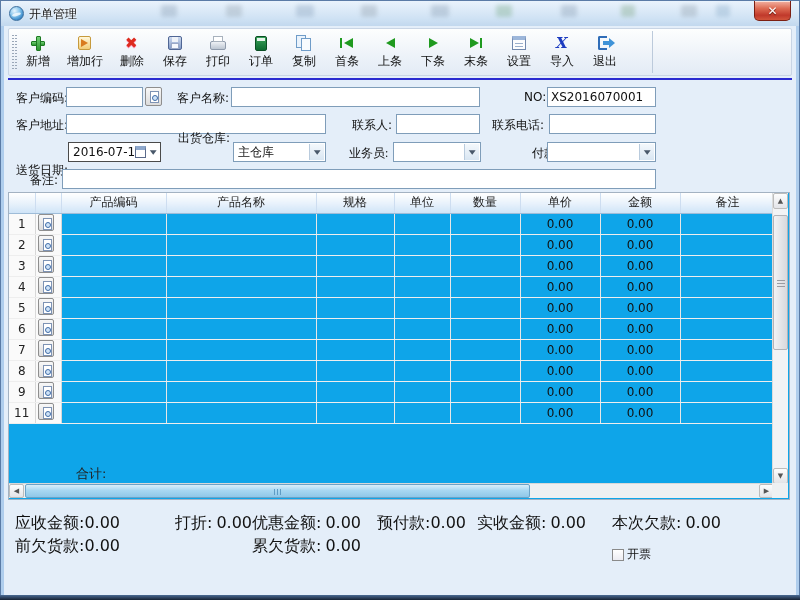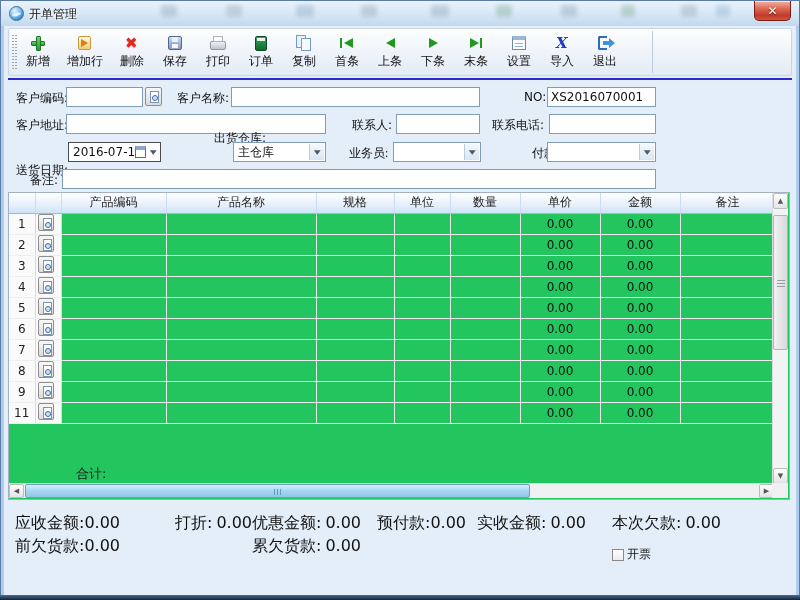--- a/index.html
+++ b/index.html
@@ -113,21 +113,21 @@
   .combo .arrow { position:absolute; right:1px; top:1px; bottom:1px; width:15px;
     background:linear-gradient(#f4f8fc,#d9e6f2); border-left:1px solid #b9cbdd;
     display:flex; align-items:center; justify-content:center; }
   .combo .arrow::before { content:"▼"; font-size:6px; color:#49586a; transform:scaleX(1.5); }
   .datebox { border:1px solid #4a4a4a; }
   .cal-icon { position:absolute; right:14px; top:3px; width:11px; height:12px; background:#fff;
     border:1px solid #5a6a8a; border-top:4px solid #8ea8cc; }
 
   
   .grid { position:absolute; left:8px; top:192px; width:782px; height:308px;
-    background:#22c55e; border:1px solid #a3b2c2; }
+    background:#0ea5e9; border:1px solid #a3b2c2; }
   table.grid-table { border-collapse:collapse; table-layout:fixed; width:766px; font-size:12px; }
   .grid-table th { height:20px; font-weight:normal; color:#222;
     background:linear-gradient(#ffffff,#e7f1fb 55%,#cfe4f7);
     border-right:1px solid #cederf0; border-right:1px solid #cdddf0; border-bottom:1px solid #9ebcd8; }
   .grid-table td { height:20px; border-right:1px solid #e7e7e7; border-bottom:1px solid #eeeeee;
     overflow:hidden; white-space:nowrap; }
   td.c-num { background:#fafafa; text-align:center; color:#222; border-right:1px solid #d8d8d8; }
   td.c-btn { background:#fafafa; border-right:1px solid #d8d8d8; position:relative; }
   td.c-btn .lookup { position:relative; left:2px; top:0; width:16px; height:17px; }
   td.c-price, td.c-amount { text-align:center; color:#111; }
@@ -307,21 +307,21 @@
   <input class="tin" style="left: 396px; top: 114px; width: 84px;">
   <span class="flabel" style="left:492px;top:117px;">联系电话:</span>
   <input class="tin" style="left: 549px; top: 114px; width: 107px;">
 
   <span class="flabel" style="left:16px;top:162px;">送货日期:</span>
   <div class="combo datebox" style="left:68px;top:142px;width:93px;">
     <span>2016-07-17</span>
     <span class="cal-icon"></span>
     <span class="arrow" style="width:12px;background:none;border:none;"></span>
   </div>
-  <span class="flabel" style="left:178px;top:130px;margin-left:36px;">出货仓库:</span>
+  <span class="flabel" style="left:178px;top:130px;">出货仓库:</span>
   <div class="combo" style="left:233px;top:142px;width:93px;">
     <span>主仓库</span>
     <span class="arrow"></span>
   </div>
   <span class="flabel" style="left:349px;top:145px;font-family:Liberation Serif, serif;">业务员:</span>
   <div class="combo" style="left:393px;top:142px;width:88px;">
     <span class="arrow"></span>
   </div>
   <span class="flabel" style="left:490px;top:145px;margin-left:42px;">付款方式:</span>
   <div class="combo" style="left:547px;top:142px;width:109px;">

